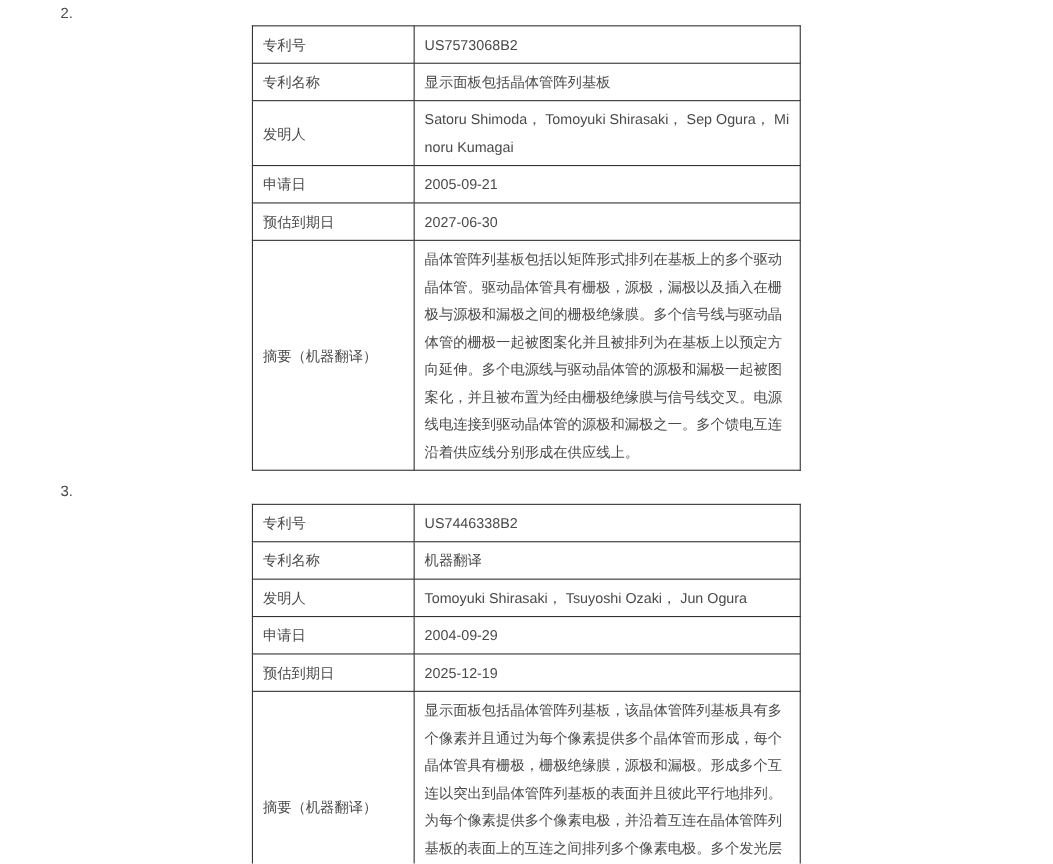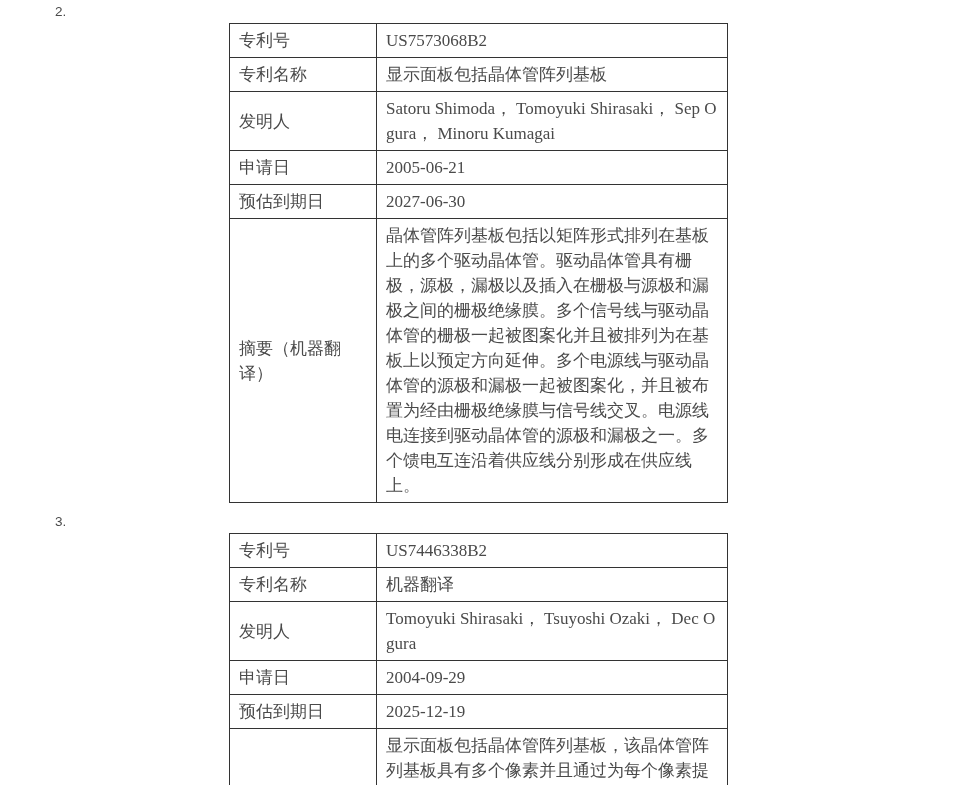--- a/index.html
+++ b/index.html
@@ -31,34 +31,33 @@
   }
   table.patent-table {
     margin-left: 229px;
     width: 498px;
     border-collapse: collapse;
     table-layout: fixed;
   }
   table.patent-table td {
     box-sizing: border-box;
     border: 1px solid #333333;
-    font-size: 17px;
+    font-size: 13px;
     line-height: 25px;
     padding: 4px 9px;
     vertical-align: middle;
     color: #4a4a4a;
     word-break: break-all;
     overflow-wrap: anywhere;
   }
   td.cell-label {
     width: 147px;
   }
   td.cell-value {
     width: 351px;
-    font-family: Liberation Serif, serif;
   }
 </style>
 </head>
 <body>
 
 <main class="page">
   <div id="items-root">
   <section class="patent-item">
     <div class="item-number">2.</div>
     <table class="patent-table">
@@ -73,21 +72,21 @@
     <td class="cell-value">显示面板包括晶体管阵列基板</td>
   </tr>
 
   <tr>
     <td class="cell-label">发明人</td>
     <td class="cell-value">Satoru Shimoda， Tomoyuki Shirasaki， Sep Ogura， Minoru Kumagai</td>
   </tr>
 
   <tr>
     <td class="cell-label">申请日</td>
-    <td class="cell-value">2005-06-21</td>
+    <td class="cell-value">2005-09-21</td>
   </tr>
 
   <tr>
     <td class="cell-label">预估到期日</td>
     <td class="cell-value">2027-06-30</td>
   </tr>
 
   <tr>
     <td class="cell-label">摘要（机器翻译）</td>
     <td class="cell-value">晶体管阵列基板包括以矩阵形式排列在基板上的多个驱动晶体管。驱动晶体管具有栅极，源极，漏极以及插入在栅极与源极和漏极之间的栅极绝缘膜。多个信号线与驱动晶体管的栅极一起被图案化并且被排列为在基板上以预定方向延伸。多个电源线与驱动晶体管的源极和漏极一起被图案化，并且被布置为经由栅极绝缘膜与信号线交叉。电源线电连接到驱动晶体管的源极和漏极之一。多个馈电互连沿着供应线分别形成在供应线上。</td>
@@ -105,21 +104,21 @@
     <td class="cell-value">US7446338B2</td>
   </tr>
 
   <tr>
     <td class="cell-label">专利名称</td>
     <td class="cell-value">机器翻译</td>
   </tr>
 
   <tr>
     <td class="cell-label">发明人</td>
-    <td class="cell-value">Tomoyuki Shirasaki， Tsuyoshi Ozaki， Dec Ogura</td>
+    <td class="cell-value">Tomoyuki Shirasaki， Tsuyoshi Ozaki， Jun Ogura</td>
   </tr>
 
   <tr>
     <td class="cell-label">申请日</td>
     <td class="cell-value">2004-09-29</td>
   </tr>
 
   <tr>
     <td class="cell-label">预估到期日</td>
     <td class="cell-value">2025-12-19</td>

